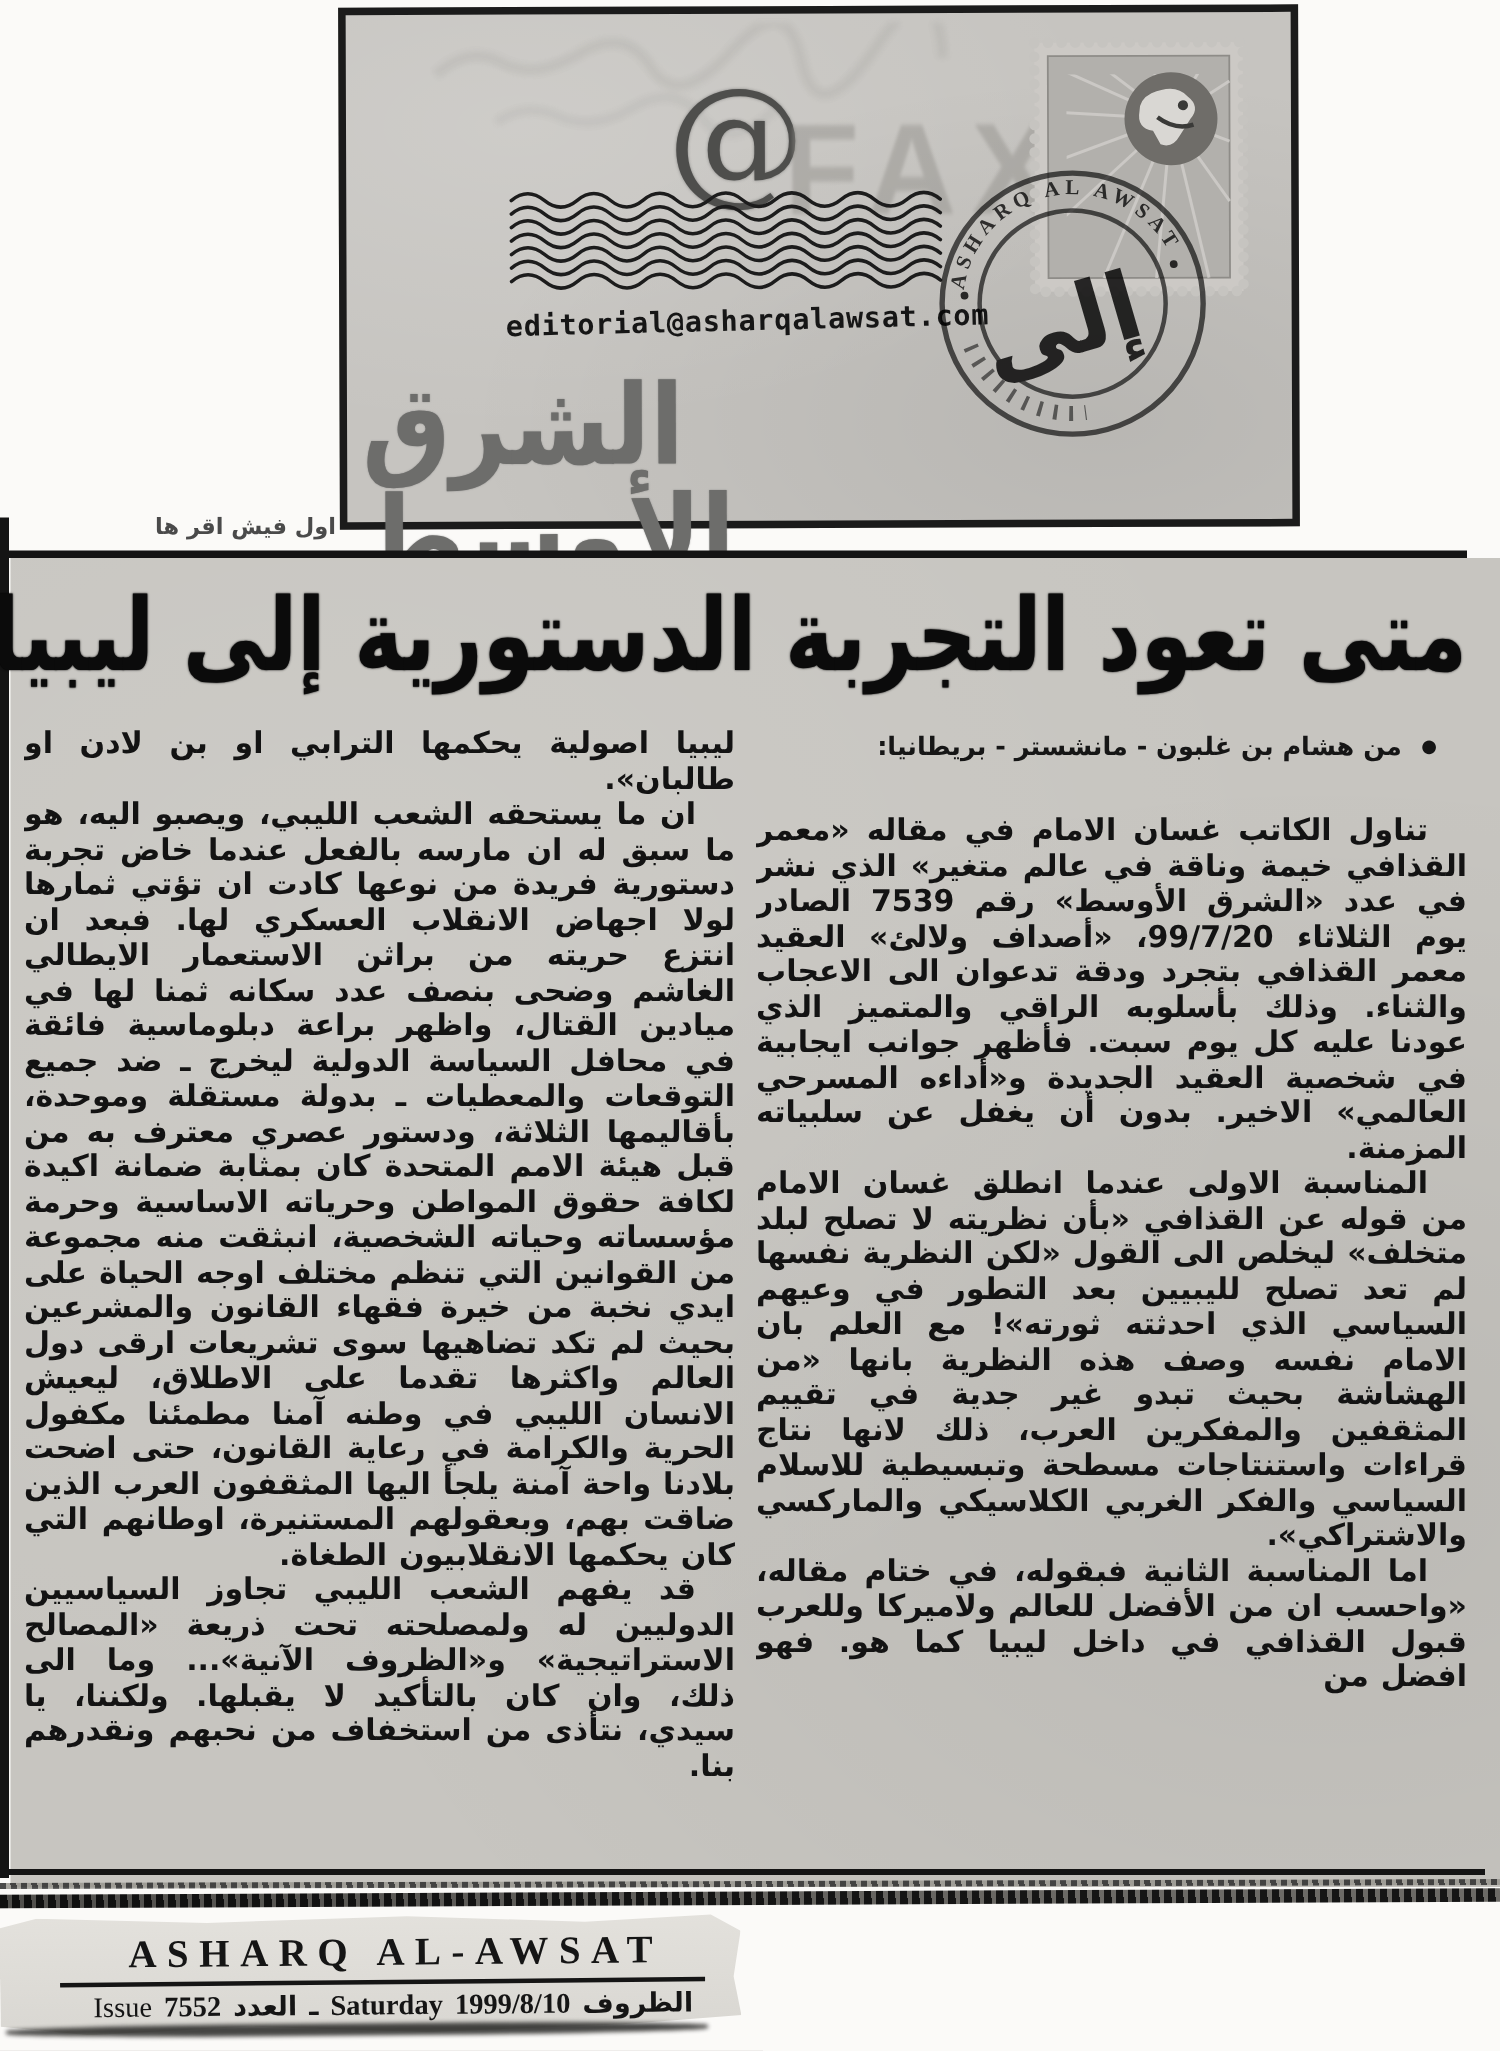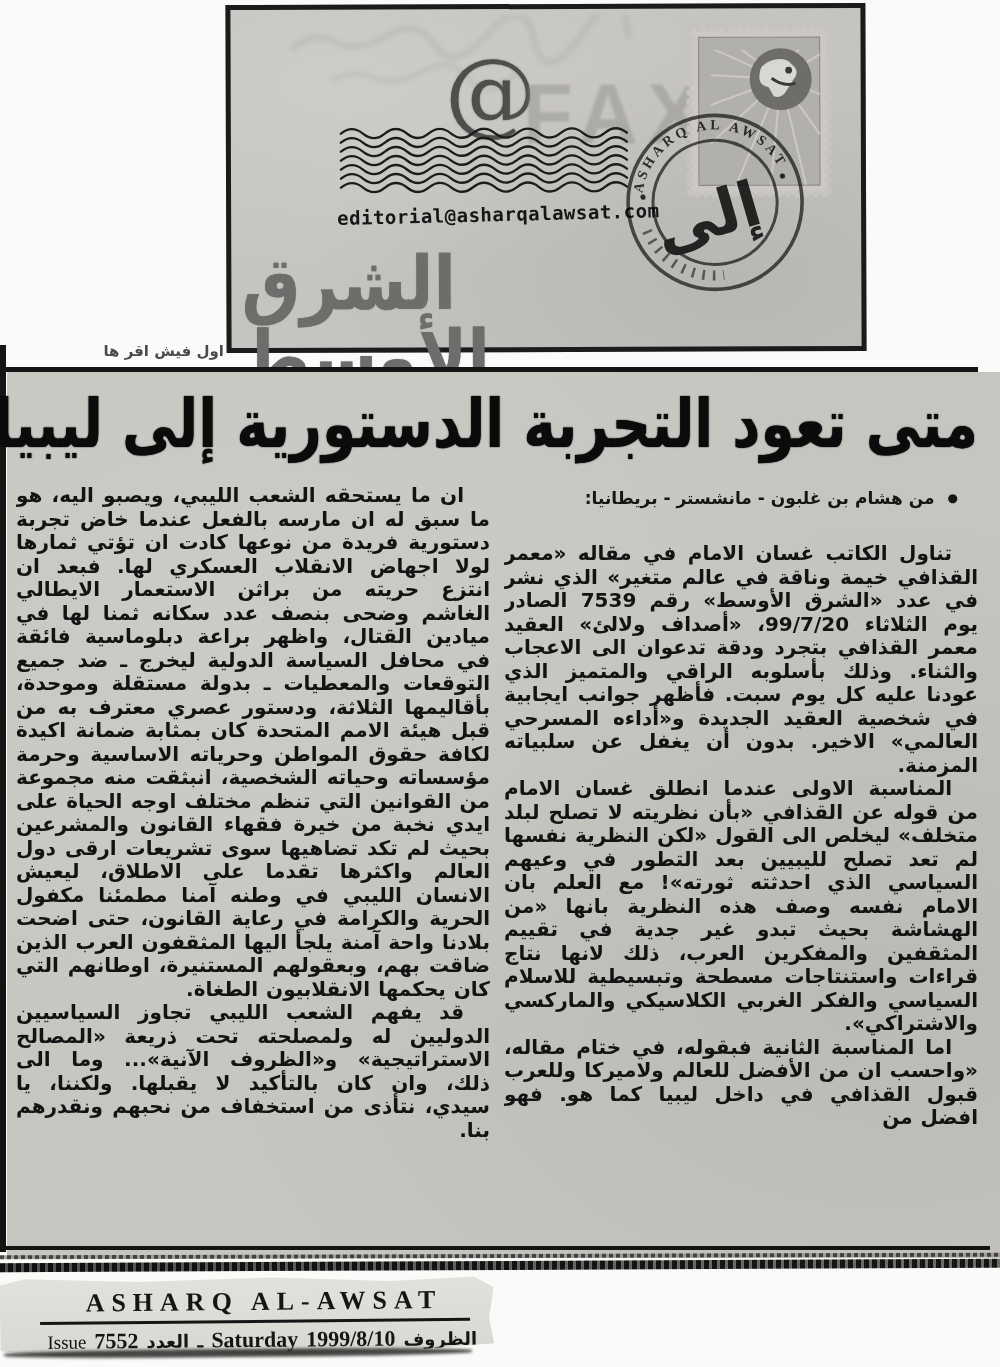--- a/index.html
+++ b/index.html
@@ -66,21 +66,21 @@
   
   .footer-strip{position:absolute;left:0;top:1277px;width:494px;height:78px;
        background:linear-gradient(180deg,#e3e1dc, #d9d7d2);
        transform:rotate(-0.55deg);
        clip-path:polygon(0 8%,5% 0,28% 5%,55% 1%,79% 7%,96% 2%,100% 16%,99% 55%,100% 88%,84% 95%,58% 100%,34% 94%,12% 100%,0 92%);}
   .f-title{padding:10px 0 0 34px;text-align:center;
        font:bold 26px "Liberation Serif","DejaVu Serif",serif;color:#151515;letter-spacing:7px;}
   .f-rule{width:430px;height:3px;background:#151515;margin:3px 0 4px 40px;}
   .f-issue{display:flex;gap:8px;justify-content:center;padding-left:30px;align-items:baseline;
        font:19px "Liberation Serif","DejaVu Serif",serif;color:#151515;}
-  .f-issue .bold{font-weight:bold;font-size:22px;}
+  .f-issue .bold{font-weight:bold;font-size:19px;}
   .f-issue .ar{font:bold 18px "DejaVu Sans",sans-serif;}
   .footer-shadow{position:absolute;left:4px;top:1349px;width:468px;height:8px;background:#262624;
        opacity:.85;filter:blur(1.4px);transform:rotate(-0.5deg);border-radius:40%;}
 </style>
 </head>
 <body>
 
 <div class="page">
 
   <section class="fax">
@@ -162,20 +162,21 @@
     <span>من هشام بن غلبون - مانشستر - بريطانيا:</span>
   </div>
 
   <div class="col col-r">
     <p>تناول الكاتب غسان الامام في مقاله «معمر القذافي خيمة وناقة في عالم متغير» الذي نشر في عدد «الشرق الأوسط» رقم 7539 الصادر يوم الثلاثاء 99/7/20، «أصداف ولالئ» العقيد معمر القذافي بتجرد ودقة تدعوان الى الاعجاب والثناء. وذلك بأسلوبه الراقي والمتميز الذي عودنا عليه كل يوم سبت. فأظهر جوانب ايجابية في شخصية العقيد الجديدة و«أداءه المسرحي العالمي» الاخير. بدون أن يغفل عن سلبياته المزمنة.</p>
     <p>المناسبة الاولى عندما انطلق غسان الامام من قوله عن القذافي «بأن نظريته لا تصلح لبلد متخلف» ليخلص الى القول «لكن النظرية نفسها لم تعد تصلح لليبيين بعد التطور في وعيهم السياسي الذي احدثته ثورته»! مع العلم بان الامام نفسه وصف هذه النظرية بانها «من الهشاشة بحيث تبدو غير جدية في تقييم المثقفين والمفكرين العرب، ذلك لانها نتاج قراءات واستنتاجات مسطحة وتبسيطية للاسلام السياسي والفكر الغربي الكلاسيكي والماركسي والاشتراكي».</p>
     <p>اما المناسبة الثانية فبقوله، في ختام مقاله، «واحسب ان من الأفضل للعالم ولاميركا وللعرب قبول القذافي في داخل ليبيا كما هو. فهو افضل من</p>
   </div>
 
   <div class="col col-l">
+    <p class="cont">ليبيا اصولية يحكمها الترابي او بن لادن او طالبان».</p>
     <p>ان ما يستحقه الشعب الليبي، ويصبو اليه، هو ما سبق له ان مارسه بالفعل عندما خاض تجربة دستورية فريدة من نوعها كادت ان تؤتي ثمارها لولا اجهاض الانقلاب العسكري لها. فبعد ان انتزع حريته من براثن الاستعمار الايطالي الغاشم وضحى بنصف عدد سكانه ثمنا لها في ميادين القتال، واظهر براعة دبلوماسية فائقة في محافل السياسة الدولية ليخرج ـ ضد جميع التوقعات والمعطيات ـ بدولة مستقلة وموحدة، بأقاليمها الثلاثة، ودستور عصري معترف به من قبل هيئة الامم المتحدة كان بمثابة ضمانة اكيدة لكافة حقوق المواطن وحرياته الاساسية وحرمة مؤسساته وحياته الشخصية، انبثقت منه مجموعة من القوانين التي تنظم مختلف اوجه الحياة على ايدي نخبة من خيرة فقهاء القانون والمشرعين بحيث لم تكد تضاهيها سوى تشريعات ارقى دول العالم واكثرها تقدما على الاطلاق، ليعيش الانسان الليبي في وطنه آمنا مطمئنا مكفول الحرية والكرامة في رعاية القانون، حتى اضحت بلادنا واحة آمنة يلجأ اليها المثقفون العرب الذين ضاقت بهم، وبعقولهم المستنيرة، اوطانهم التي كان يحكمها الانقلابيون الطغاة.</p>
     <p>قد يفهم الشعب الليبي تجاوز السياسيين الدوليين له ولمصلحته تحت ذريعة «المصالح الاستراتيجية» و«الظروف الآنية»... وما الى ذلك، وان كان بالتأكيد لا يقبلها. ولكننا، يا سيدي، نتأذى من استخفاف من نحبهم ونقدرهم بنا.</p>
   </div>
 
   <div class="bottom-rule"></div>
   <div class="band1"></div>
   <div class="band2"></div>
 
   <section class="footer-strip">
     <div class="f-title">ASHARQ AL-AWSAT</div>

